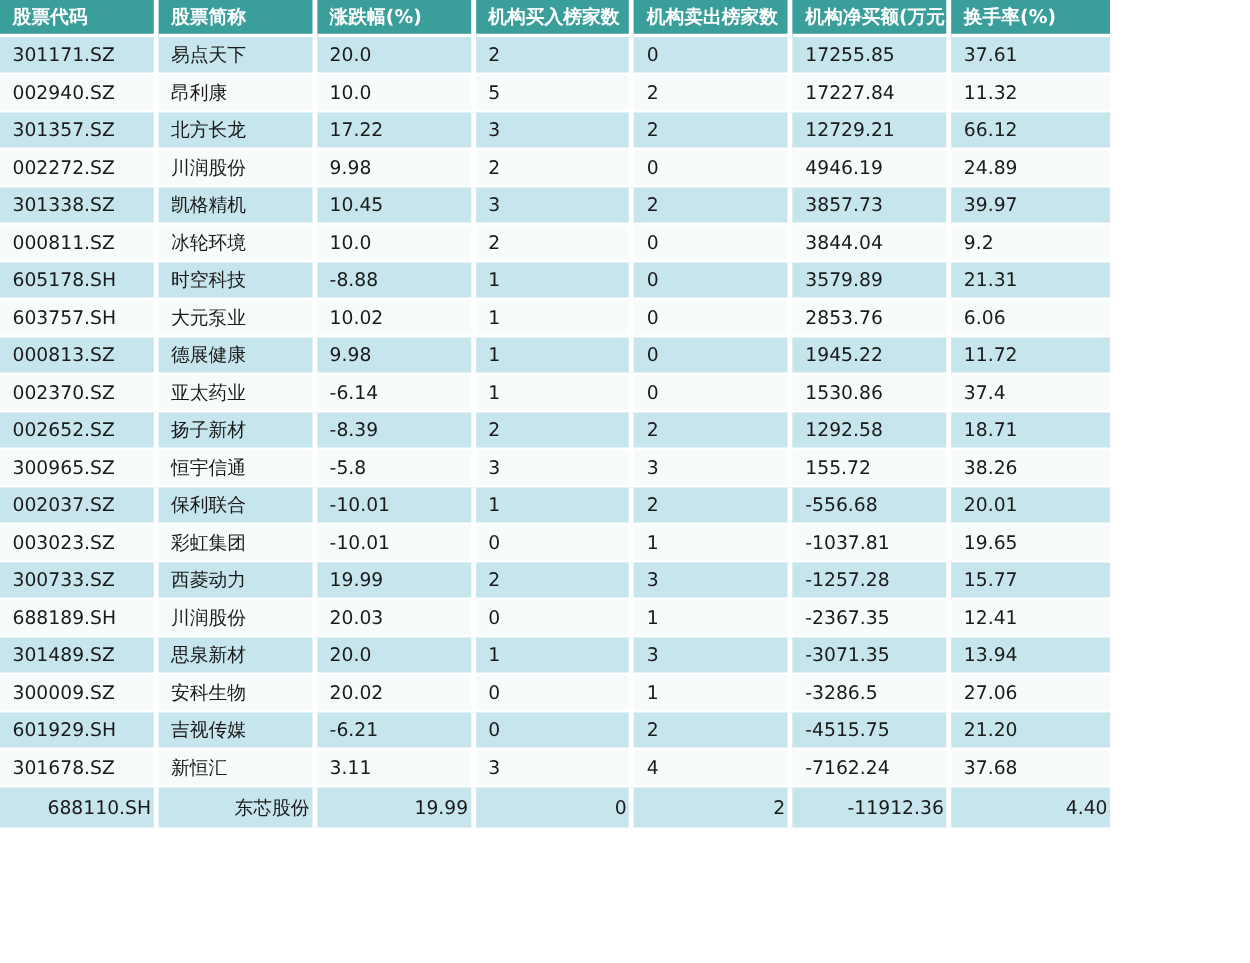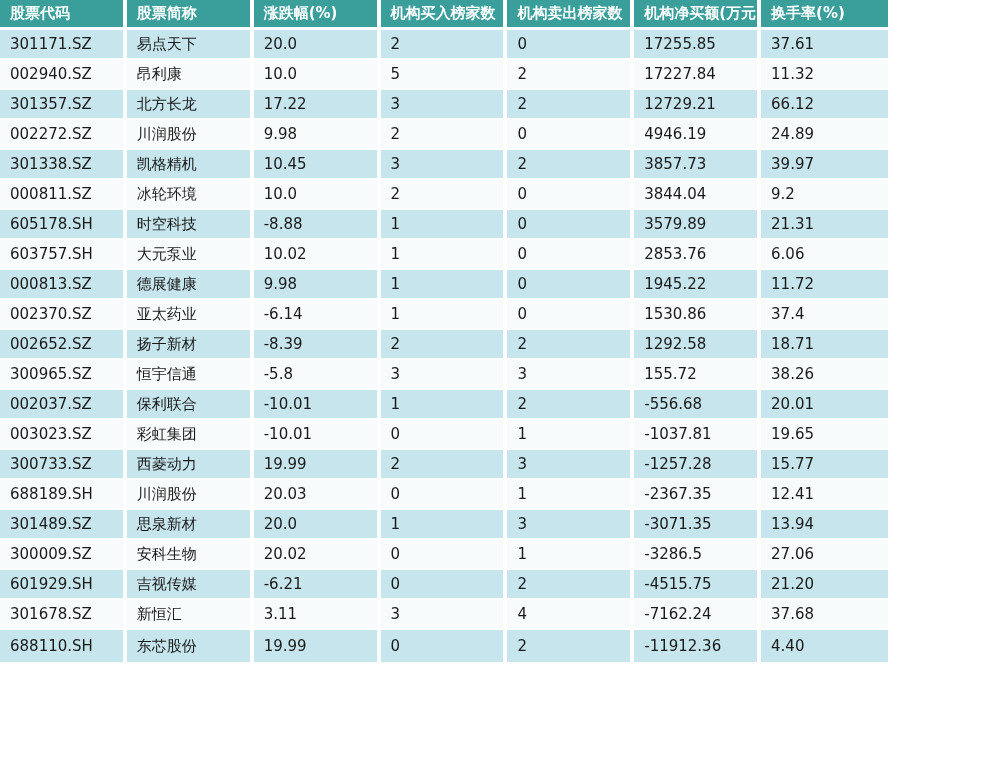--- a/index.html
+++ b/index.html
@@ -43,21 +43,21 @@
     height: 30px;
     border-bottom: 3px solid var(--separator);
   }
   tbody td {
     color: var(--cell-text);
     height: 30px;
     border-bottom: 2px solid var(--separator);
   }
   tbody tr:nth-child(odd) td { background: var(--row-odd-bg); }
   tbody tr:nth-child(even) td { background: var(--row-even-bg); }
-  tbody tr:last-child td { border-bottom: none; height: 32px; }
+  tbody tr:last-child td { border-bottom: none; height: 32px; text-align: right; }
 </style>
 </head>
 <body>
 
 <table class="stock-table">
   <thead>
     <tr>
         <th>股票代码</th>
         <th>股票简称</th>
         <th>涨跌幅(%)</th>

